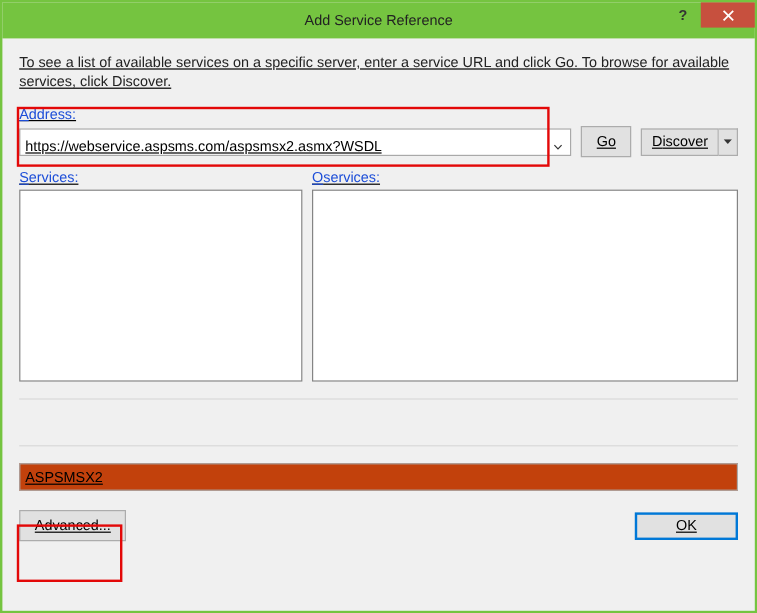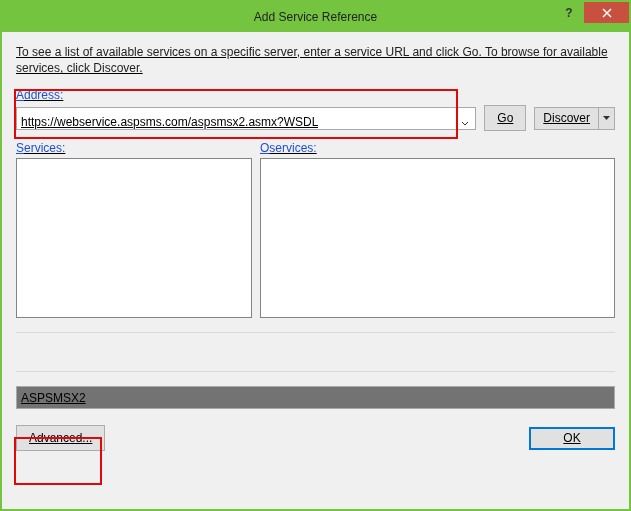--- a/index.html
+++ b/index.html
@@ -54,21 +54,21 @@
     border:1px solid #848484; background:#fff; height:160px;
   }
   .divider-area {
     margin-top:14px; height:40px;
     border-top:1px solid #d9d9d9;
     border-bottom:1px solid #d9d9d9;
     background:#f0f0f0;
   }
   .ns-block { margin-top:14px; }
   .ns-input {
-    width:100%; height:23px; border:1px solid #a9a9a9; background:#737373;
+    width:100%; height:23px; border:1px solid #a9a9a9; background:#c2410c;
     display:flex; align-items:center; padding:0 4px;
   }
   .bottom-row {
     display:flex; align-items:center; margin-top:16px;
     justify-content:space-between;
   }
   .right-btns { display:flex; gap:8px;}
   .btn.wide { min-width:86px;}
   .highlight-addr {
     position:absolute; border:2px solid #e30808; pointer-events:none;

